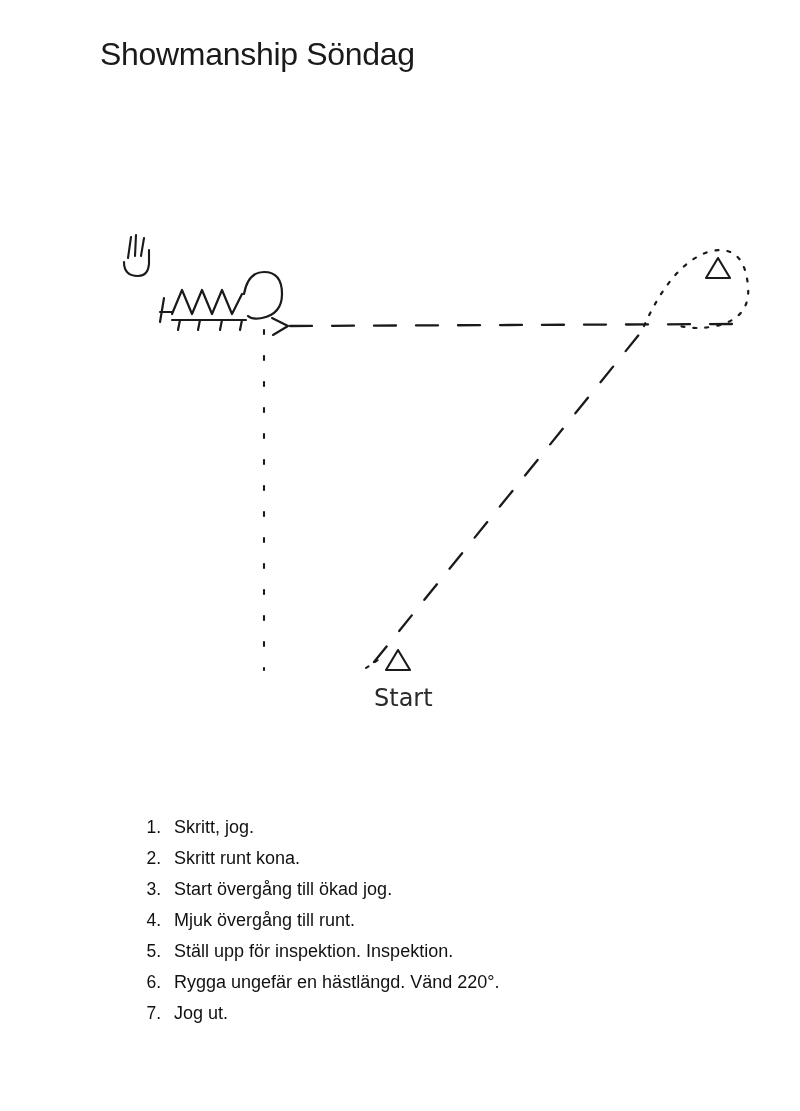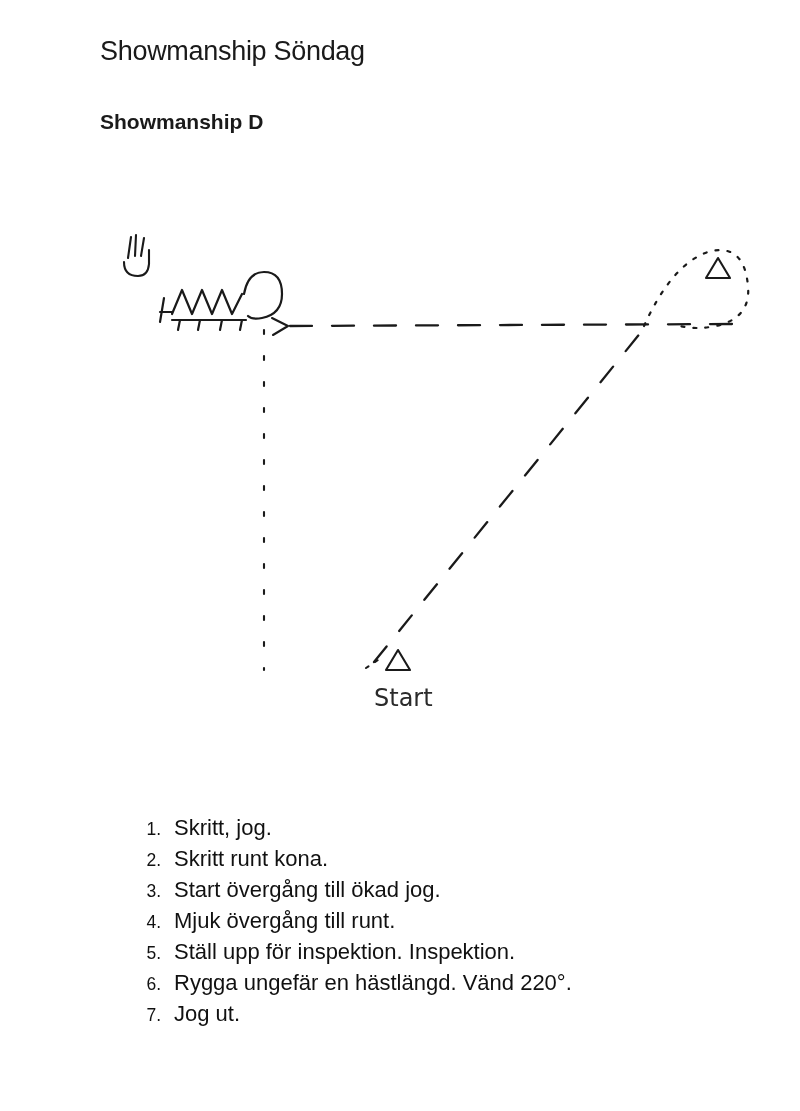--- a/index.html
+++ b/index.html
@@ -16,21 +16,21 @@
     overflow: hidden;
   }
   .page {
     position: absolute;
     inset: 0;
   }
   .title {
     position: absolute;
     left: 100px;
     top: 36px;
-    font-size: 27px;
+    font-size: 32px;
     font-weight: 400;
     letter-spacing: -0.3px;
     color: #1a1a1a;
     white-space: nowrap;
   }
   .subtitle {
     position: absolute;
     left: 100px;
     top: 110px;
     font-size: 21px;
@@ -56,36 +56,35 @@
     left: 128px;
     top: 812px;
     width: 600px;
   }
   .steps ol {
     margin: 0;
     padding-left: 38px;
     list-style-position: outside;
   }
   .steps li {
-    font-size: 22px;
+    font-size: 18px;
     line-height: 31px;
     color: #111111;
     padding-left: 8px;
   }
   .steps li::marker {
     font-size: 17.5px;
   }
 </style>
 </head>
 <body>
 
 <div class="page">
 
   <div class="title">Showmanship Söndag</div>
-  <div class="subtitle">Showmanship D</div>
 
   <div class="diagram">
     <svg width="720" height="560" viewBox="0 0 720 560" xmlns="http://www.w3.org/2000/svg">
 
       <g fill="none" stroke="#1a1a1a" stroke-linecap="round" stroke-linejoin="round">
 
         <g stroke-width="2.1">
           <path d="M52 68 L55 47"></path>
           <path d="M59 66 L60 45"></path>
           <path d="M65 66 L68 48"></path>

